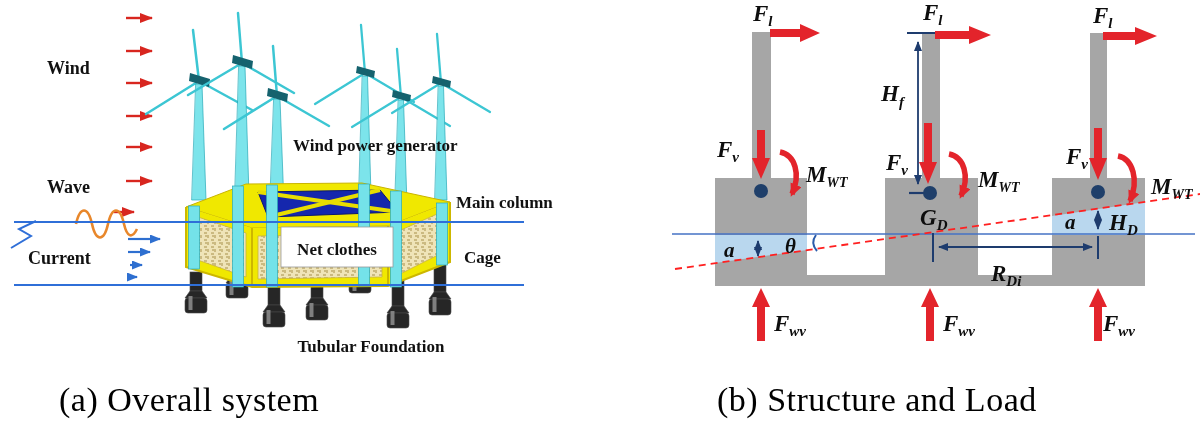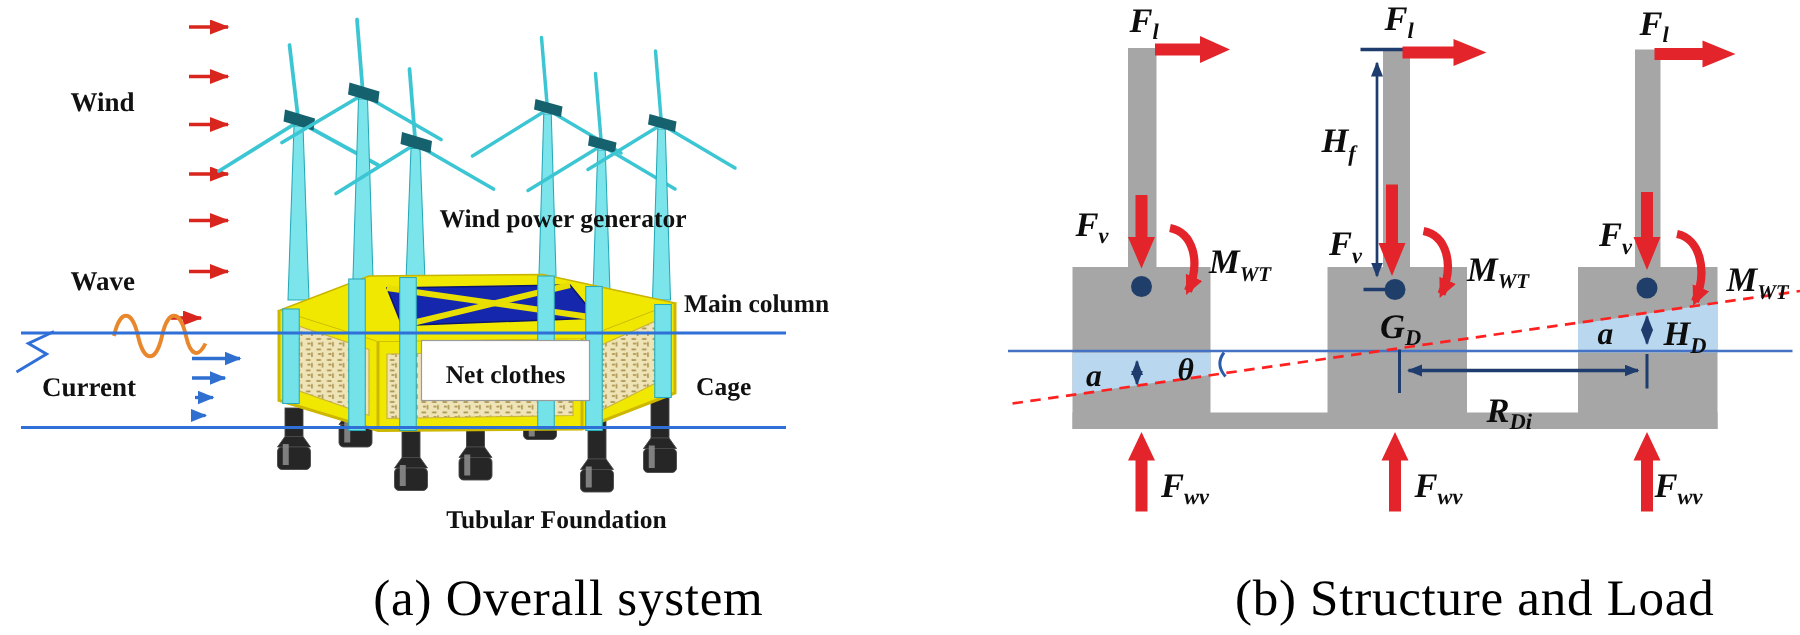--- a/index.html
+++ b/index.html
@@ -1,24 +1,24 @@
 <!DOCTYPE html>
 <html><head>
 <meta charset="utf-8">
 <style>
   html,body { margin:0; padding:0; background:#ffffff; }
   .stage { position:relative; width:1200px; height:423px; background:#ffffff; overflow:hidden;
            font-family:"Liberation Serif", serif; }
   .panel { position:absolute; top:0; }
   #panelA { left:0; }
   #panelB { left:660px; }
-  .caption { position:absolute; top:381px; width:450px; text-align:right;
+  .caption { position:absolute; top:381px; width:450px; text-align:left;
              font:400 34px "Liberation Serif", serif; color:#000; letter-spacing:0.5px; }
   #captionA { left:59px; }
-  #captionB { left:693px; }
+  #captionB { left:717px; }
   
   .lblA  { font:700 18px "Liberation Serif", serif; fill:#111; }
   .lblA2 { font:700 17px "Liberation Serif", serif; fill:#111; }
   
   .bl  { font:italic 700 23px "Liberation Serif", serif; fill:#0d0d0d; }
   .bls { font-size:15px; }
   .blw { font-size:14px; }
   .bsm { font:italic 700 21px "Liberation Serif", serif; fill:#0d0d0d; }
 </style>
 </head>

